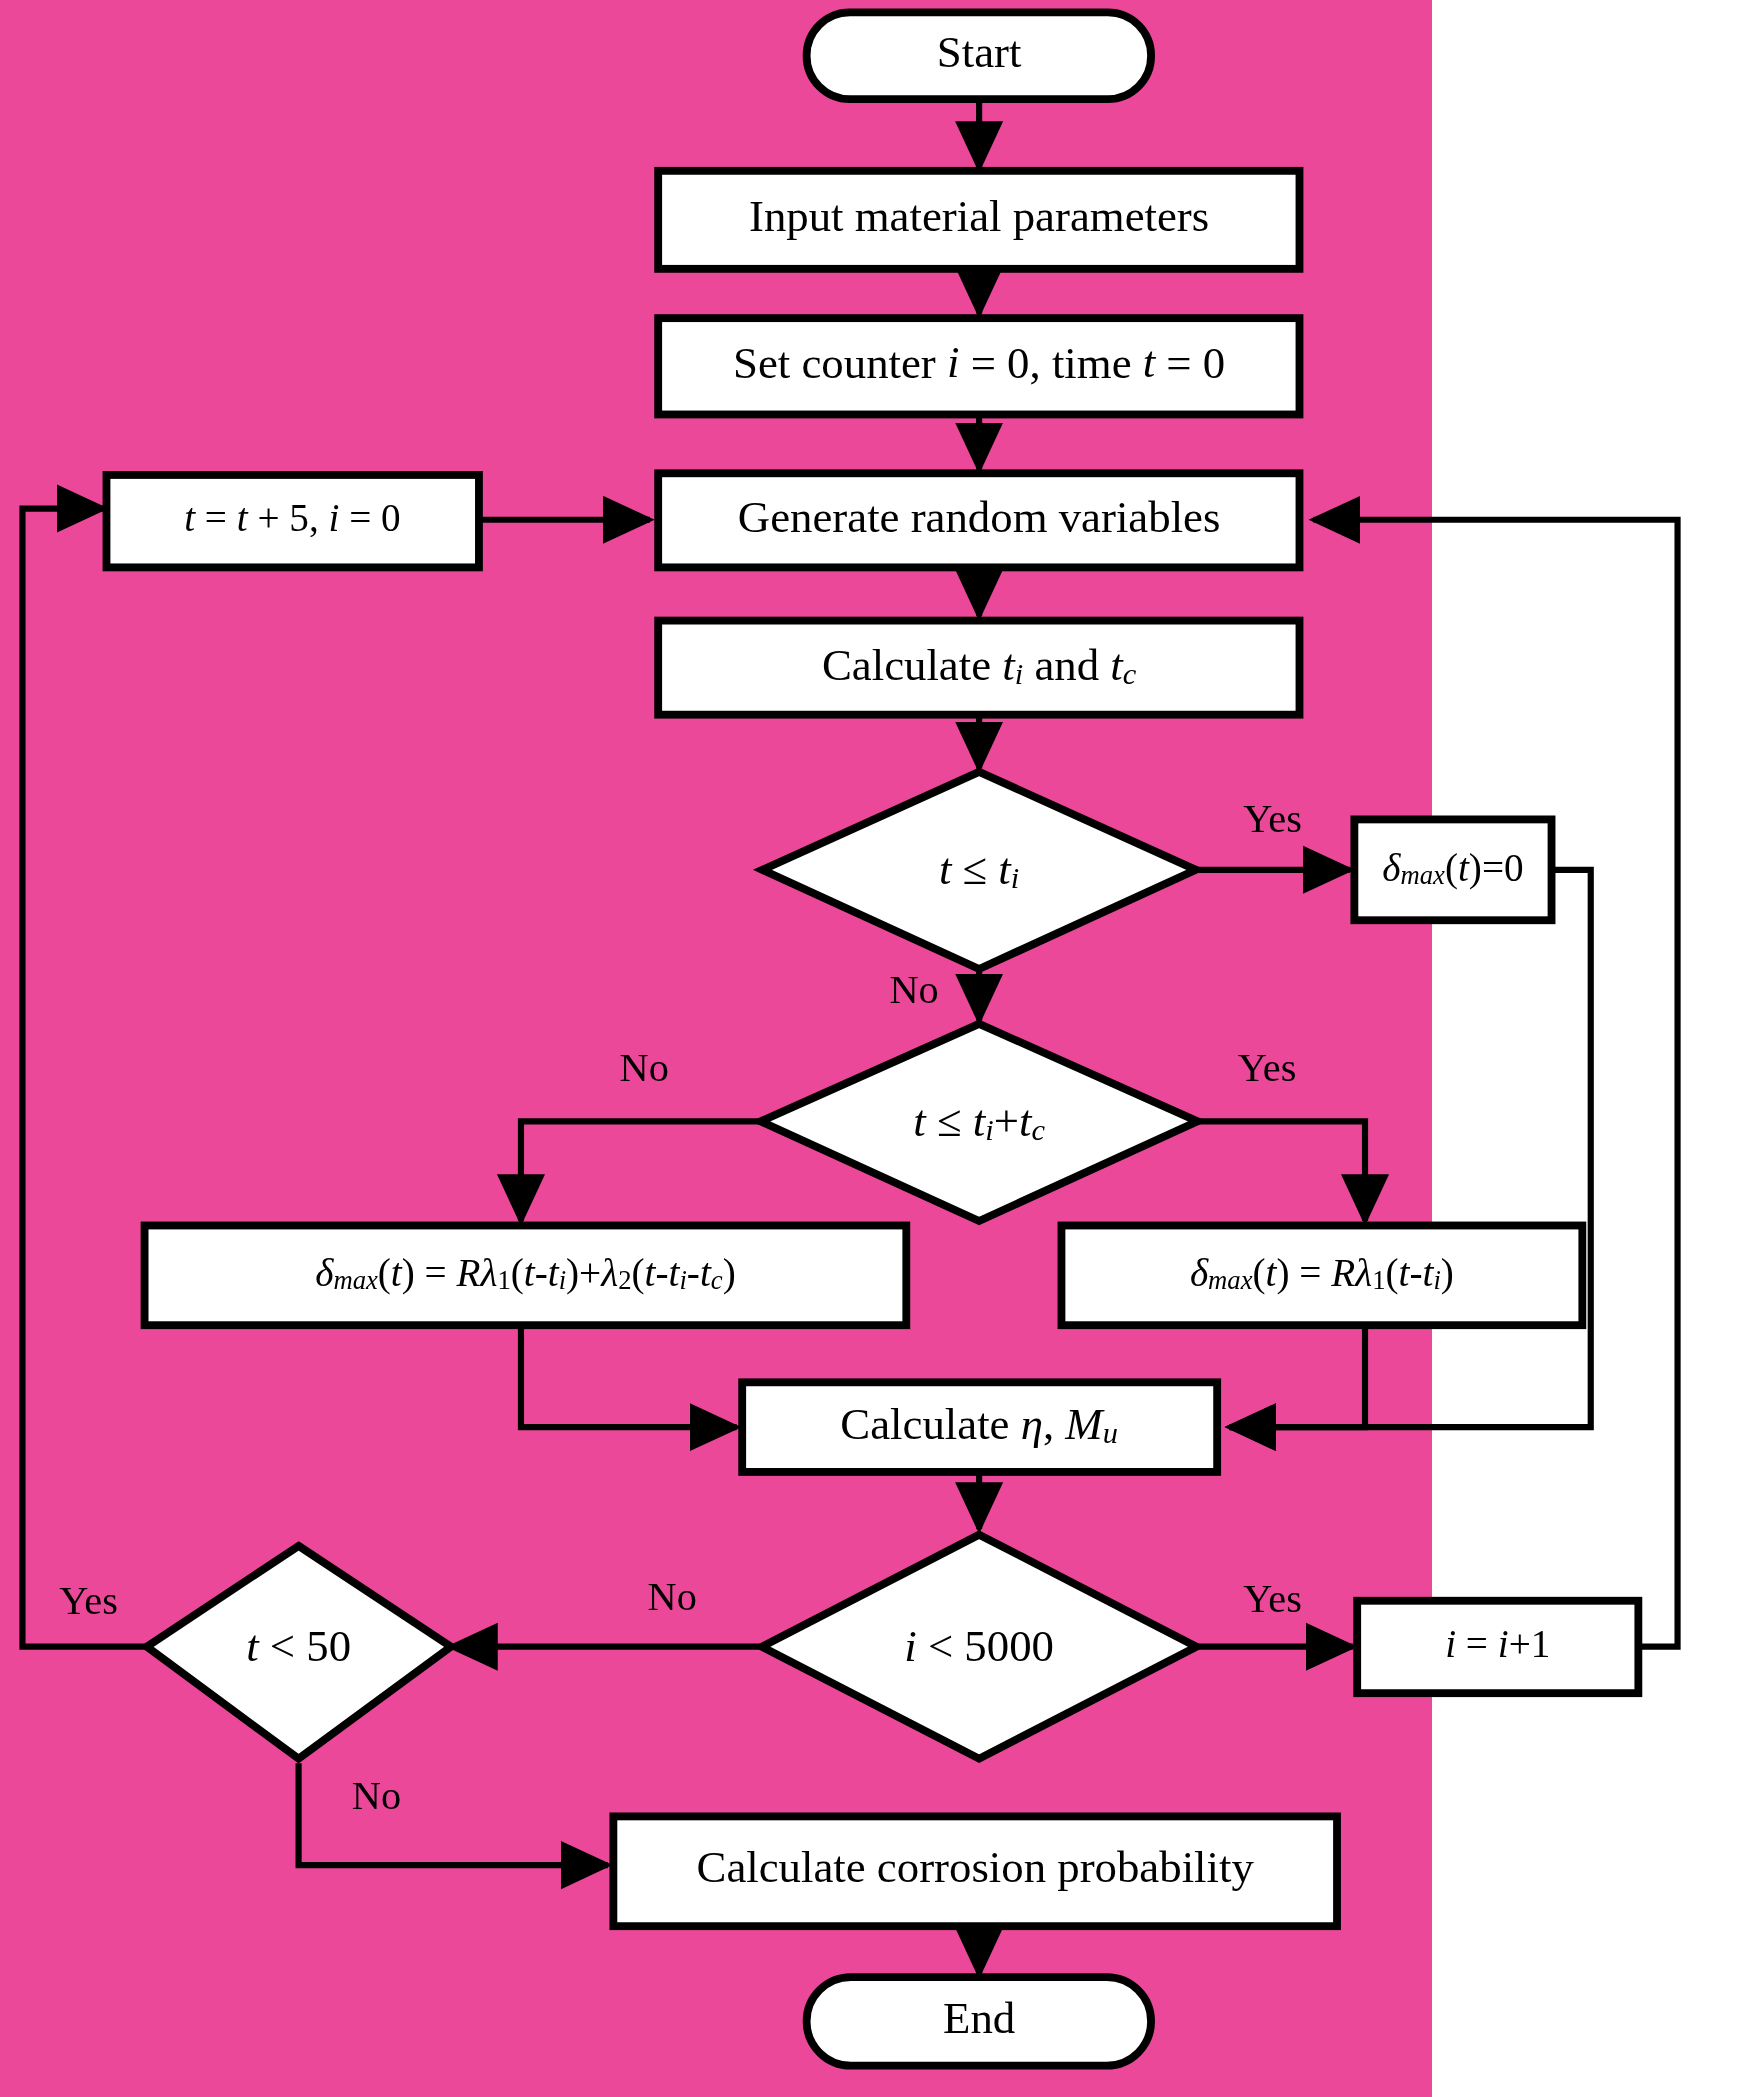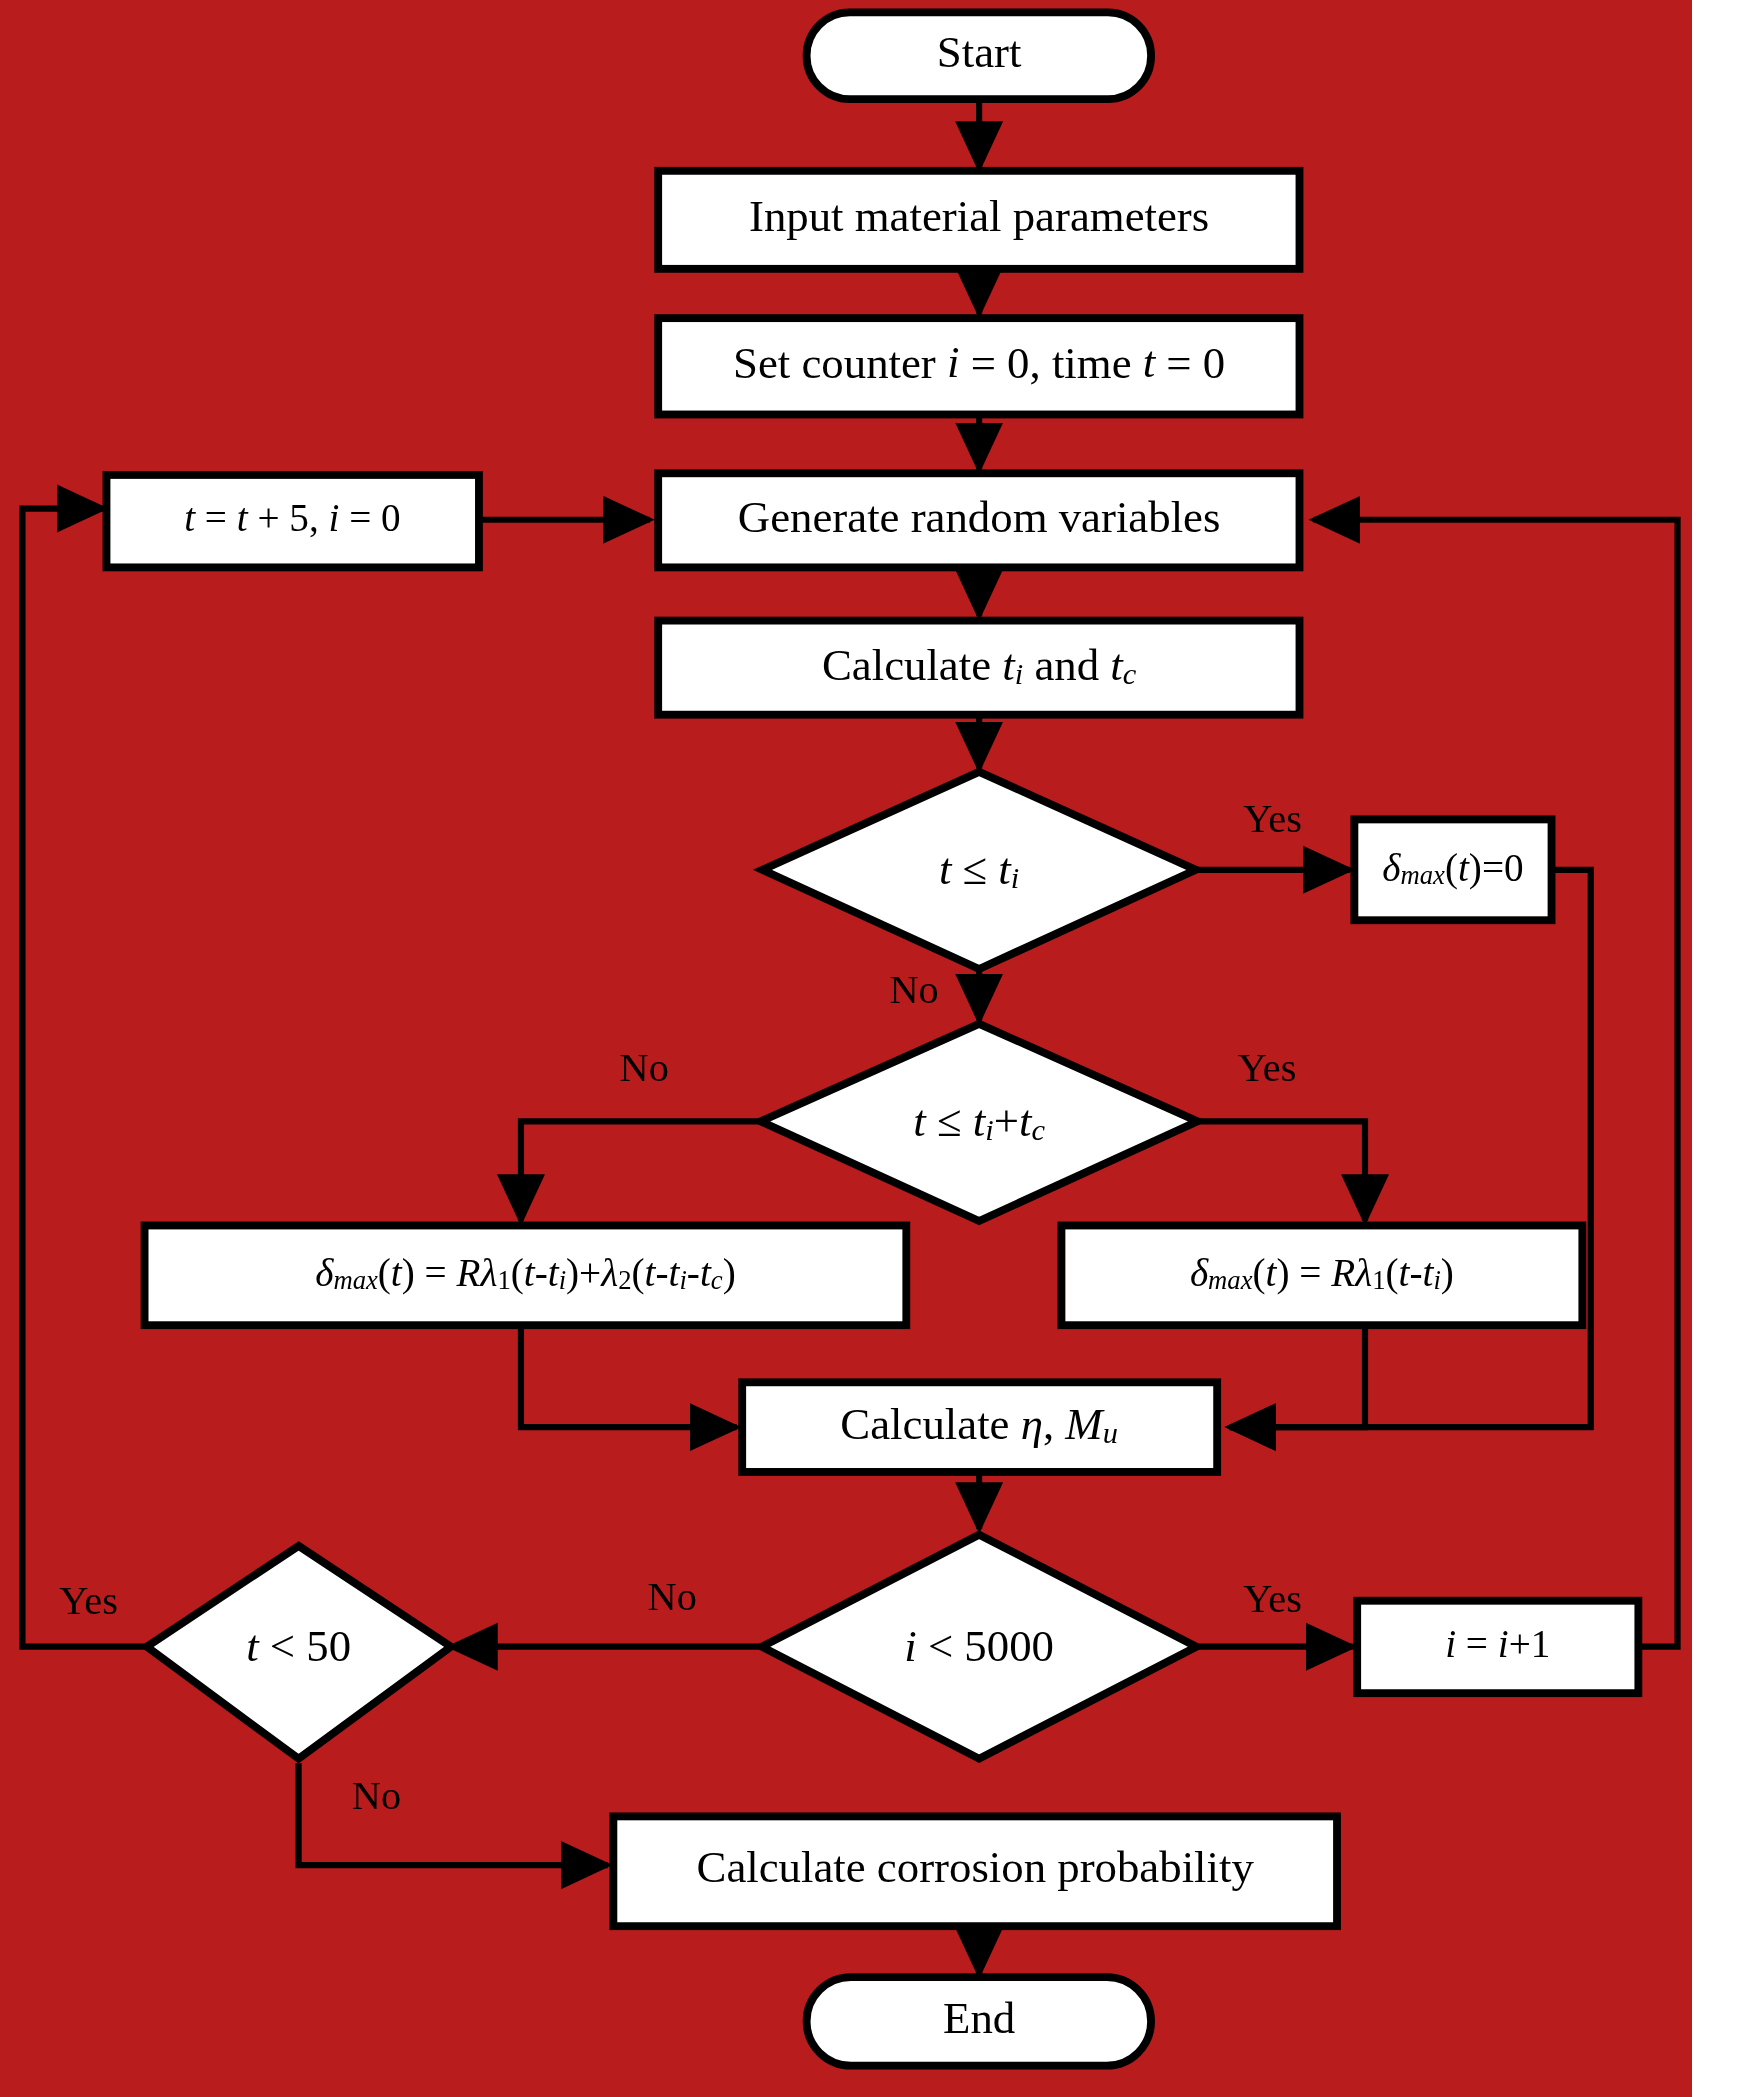--- a/index.html
+++ b/index.html
@@ -1,18 +1,18 @@
 <!DOCTYPE html>
 <html style="font-size:9px"><head>
 <meta charset="utf-8">
 <style>
   html,body{margin:0;padding:0;background:#ffffff;}
   body{width:1737px;height:2097px;overflow:hidden;
        font-family:"Liberation Serif","DejaVu Serif",serif;}
-  #chart-root{position:relative;width:1692px;height:2097px;background:#b91c1c;text-align:right;}
+  #chart-root{position:relative;width:1432px;height:2097px;background:#ec4899;text-align:right;}
   svg{display:block;}
   .shape{fill:#ffffff;stroke:#000000;}
   .proc{stroke-width:14;}
   .term{stroke-width:14;}
   .dec{stroke-width:14;fill:#ffffff;stroke:#000000;}
   .edge{stroke:#000000;fill:none;stroke-width:11;}
   .lbl{font-family:"Liberation Serif","DejaVu Serif",serif;
        font-size:70px;fill:#000000;text-anchor:middle;dominant-baseline:middle;}
   .lbl-big{font-size:80px;}
   .lbl-edge{font-size:72px;fill:#000;text-anchor:middle;}

